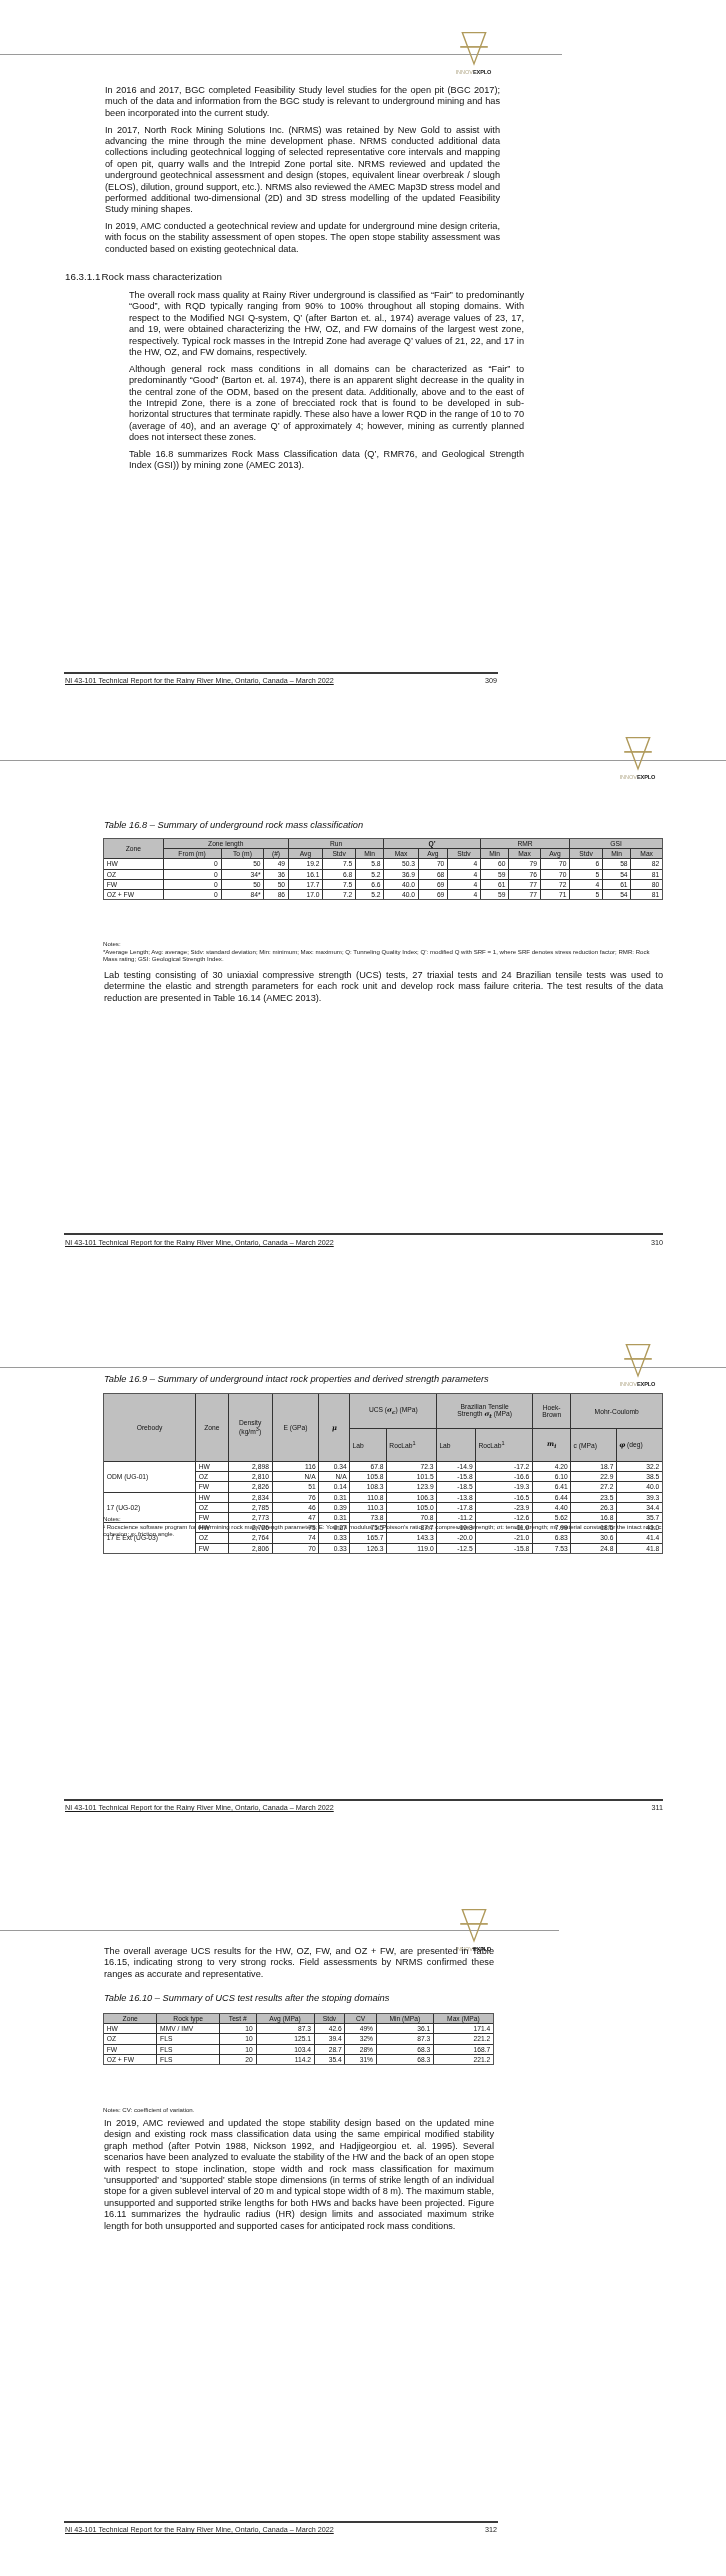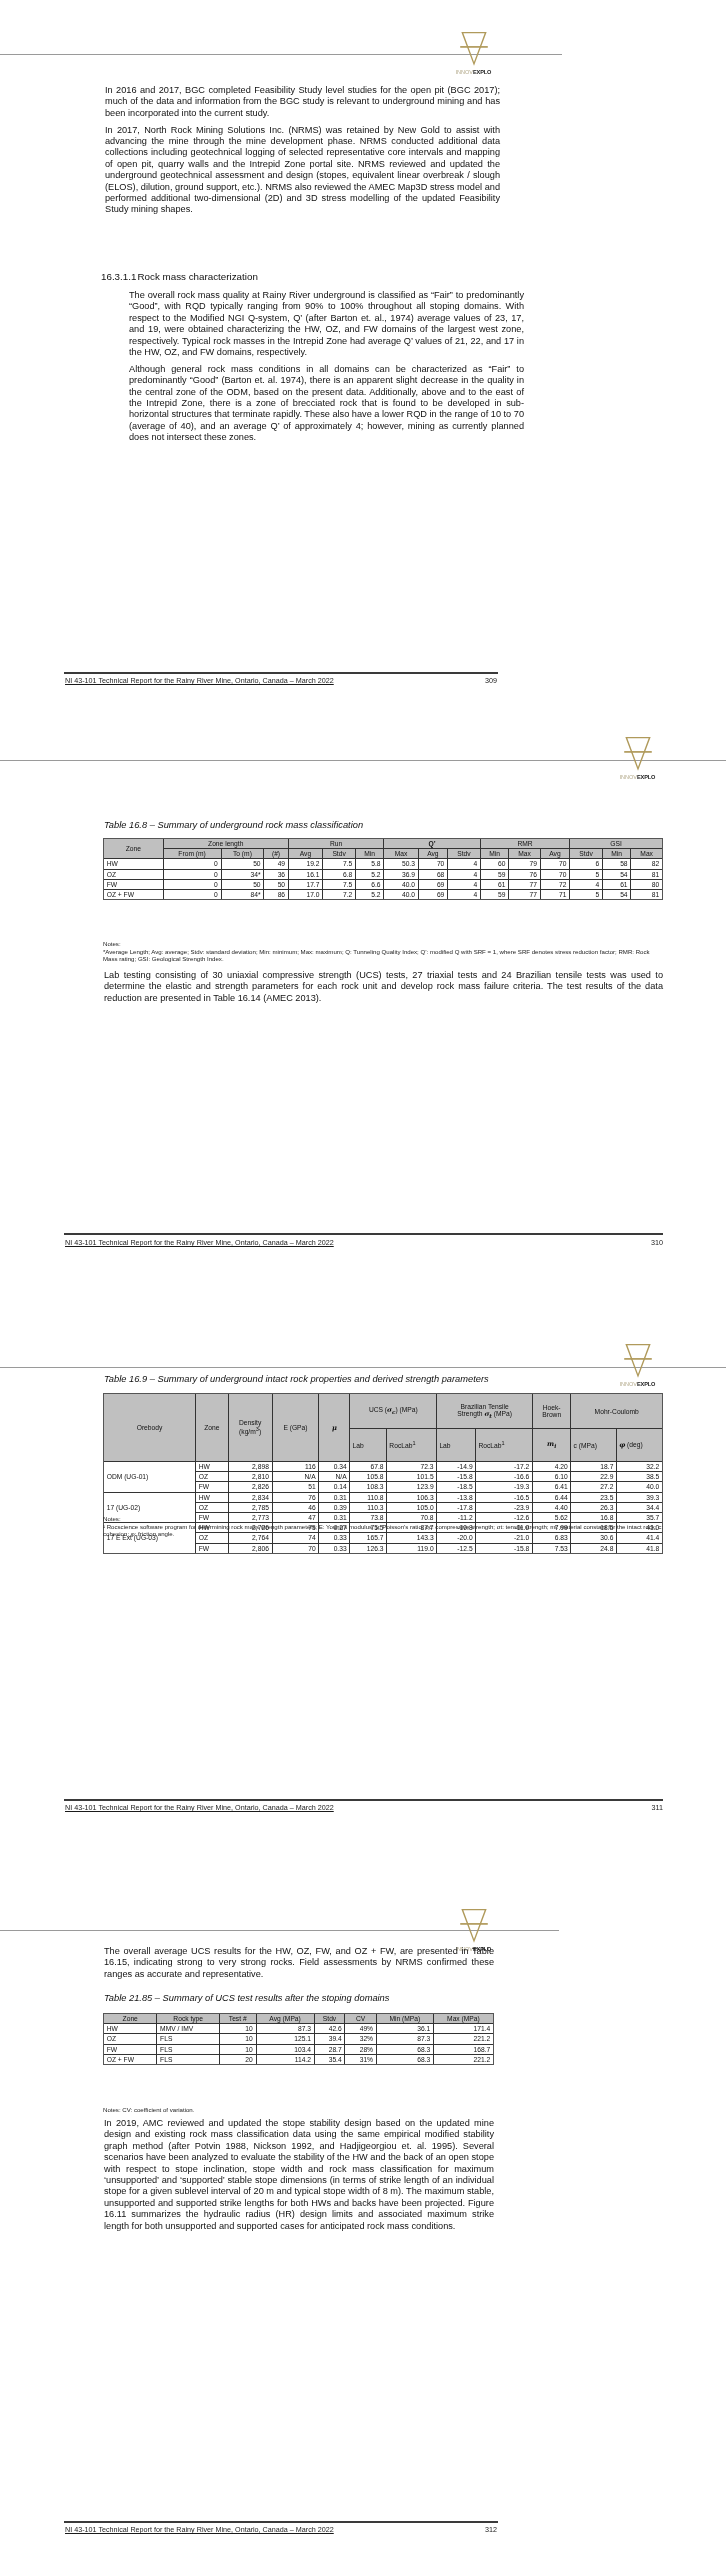--- a/index.html
+++ b/index.html
@@ -7,21 +7,21 @@
          font-family: "Liberation Sans", sans-serif; color: #111; }
   .page { position: absolute; left: 0; width: 726px; padding-left: 44px; }
   .hdr-line { position: absolute; left: 0; height: 0.5px; background: #9a9a9a; }
   .logo { position: absolute; width: 43px; text-align: center; }
   .logo svg { display: block; margin: 0 auto; }
   .logo-text { font-size: 5.6px; letter-spacing: -0.1px; margin-top: 3.2px; white-space: nowrap; }
   .logo-text .l1 { color: #b3a98a; }
   .logo-text .l2 { color: #1a1a1a; font-weight: bold; }
   .body-text { position: absolute; font-size: 9.2px; line-height: 11.4px; text-align: justify; }
   .body-text p { margin: 0 0 5.3px 0; }
-  .heading { position: absolute; font-size: 9.8px; margin-left: 36px; }
+  .heading { position: absolute; font-size: 9.8px; }
   .heading .num { margin-right: 1.1px; }
   .footer-line { position: absolute; height: 1.6px; background: #3a3a3a; }
   .footer { position: absolute; font-size: 7.2px; color: #1a1a1a; text-decoration: underline; }
   .footer .pn { position: absolute; right: 0; top: 0; text-align: right; }
   .tcap { position: absolute; font-size: 9.3px; color: #111; font-style: italic; }
   table.dt { position: absolute; border-collapse: collapse; border: 1.6px double #555; font-size: 6.7px; }
   table.dt th { background: #c0c0c0; font-weight: normal; border: 0.5px solid #333; padding: 1.1px 2.1px; text-align: center; }
   table.dt td { border: 0.5px solid #333; padding: 1.1px 2.7px; text-align: right; }
   table.dt td.l { text-align: left; }
   .notes { position: absolute; font-size: 6.1px; line-height: 7.5px; color: #222; }
@@ -35,29 +35,31 @@
     <svg width="28" height="35" viewBox="0 0 52 66">
       <polygon points="4,3 48,3 26,62" fill="none" stroke="#b09a5b" stroke-width="2.6"></polygon>
       <line x1="0" y1="30" x2="52" y2="30" stroke="#b09a5b" stroke-width="3.2"></line>
     </svg>
     <div class="logo-text"><span class="l1">INNOV</span><span class="l2">EXPLO</span></div>
   </div>
 
   <div class="body-text" style="left:105px;top:85px;width:395px;">
     <p>In 2016 and 2017, BGC completed Feasibility Study level studies for the open pit (BGC 2017); much of the data and information from the BGC study is relevant to underground mining and has been incorporated into the current study.</p>
     <p>In 2017, North Rock Mining Solutions Inc. (NRMS) was retained by New Gold to assist with advancing the mine through the mine development phase. NRMS conducted additional data collections including geotechnical logging of selected representative core intervals and mapping of open pit, quarry walls and the Intrepid Zone portal site. NRMS reviewed and updated the underground geotechnical assessment and design (stopes, equivalent linear overbreak / slough (ELOS), dilution, ground support, etc.). NRMS also reviewed the AMEC Map3D stress model and performed additional two-dimensional (2D) and 3D stress modelling of the updated Feasibility Study mining shapes.</p>
+    <p>In 2019, AMC conducted a geotechnical review and update for underground mine design criteria, with focus on the stability assessment of open stopes. The open stope stability assessment was conducted based on existing geotechnical data.</p>
   </div>
 
   <div class="heading" style="left:65px;top:271px;">
     <span class="num">16.3.1.1</span><span>Rock mass characterization</span>
   </div>
 
   <div class="body-text" style="left:105px;top:290px;width:395px;margin-left:24px;">
     <p>The overall rock mass quality at Rainy River underground is classified as “Fair” to predominantly “Good”, with RQD typically ranging from 90% to 100% throughout all stoping domains. With respect to the Modified NGI Q-system, Q’ (after Barton et. al., 1974) average values of 23, 17, and 19, were obtained characterizing the HW, OZ, and FW domains of the largest west zone, respectively. Typical rock masses in the Intrepid Zone had average Q’ values of 21, 22, and 17 in the HW, OZ, and FW domains, respectively.</p>
     <p>Although general rock mass conditions in all domains can be characterized as “Fair” to predominantly “Good” (Barton et. al. 1974), there is an apparent slight decrease in the quality in the central zone of the ODM, based on the present data. Additionally, above and to the east of the Intrepid Zone, there is a zone of brecciated rock that is found to be developed in sub-horizontal structures that terminate rapidly. These also have a lower RQD in the range of 10 to 70 (average of 40), and an average Q’ of approximately 4; however, mining as currently planned does not intersect these zones.</p>
+    <p>Table 16.8 summarizes Rock Mass Classification data (Q’, RMR76, and Geological Strength Index (GSI)) by mining zone (AMEC 2013).</p>
   </div>
 
   <div class="footer-line" style="left:64px;top:672px;width:434px;"></div>
   <div class="footer" style="left:65px;top:676px;width:432px;">
     <span>NI 43-101 Technical Report for the Rainy River Mine, Ontario, Canada – March 2022</span>
     <span class="pn">309</span>
   </div>
 </div>
 
 <div class="page" style="top:692px;height:548px;">
@@ -371,21 +373,21 @@
     <svg width="28" height="35" viewBox="0 0 52 66">
       <polygon points="4,3 48,3 26,62" fill="none" stroke="#b09a5b" stroke-width="2.6"></polygon>
       <line x1="0" y1="30" x2="52" y2="30" stroke="#b09a5b" stroke-width="3.2"></line>
     </svg>
     <div class="logo-text"><span class="l1">INNOV</span><span class="l2">EXPLO</span></div>
   </div>
 
   <div class="body-text" style="left:104px;top:142px;width:390px;">The overall average UCS results for the HW, OZ, FW, and OZ + FW, are presented in Table 16.15, indicating strong to very strong rocks. Field assessments by NRMS confirmed these ranges as accurate and representative.</div>
 
   <div class="tcap" style="left:104px;top:189px;">
-    <span>Table 21.85 –</span><span> Summary of UCS test results after the stoping domains</span>
+    <span>Table 16.10 –</span><span> Summary of UCS test results after the stoping domains</span>
   </div>
 
   <table class="dt" style="left:103px;top:209px;width:391px;">
     <thead>
         <tr id="t1610-head">
           <th>Zone</th>
           <th>Rock type</th>
           <th>Test #</th>
           <th>Avg (MPa)</th>
           <th>Stdv</th>

